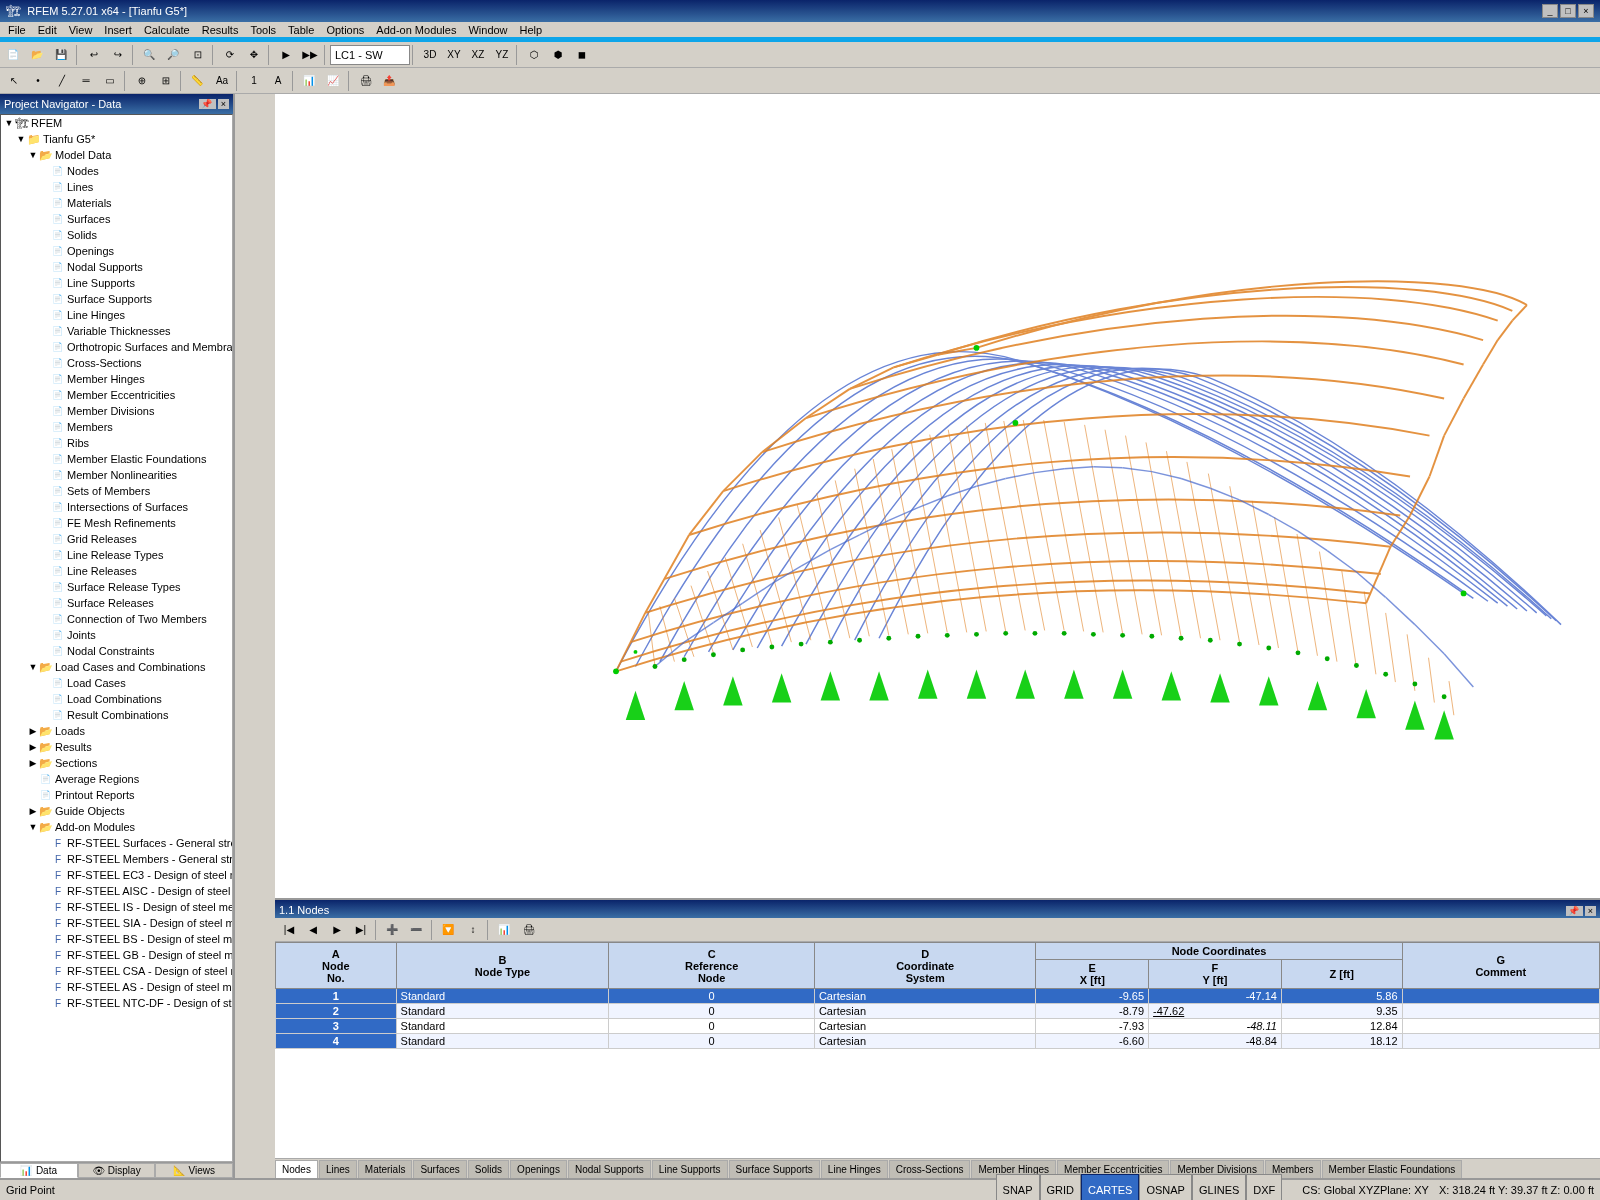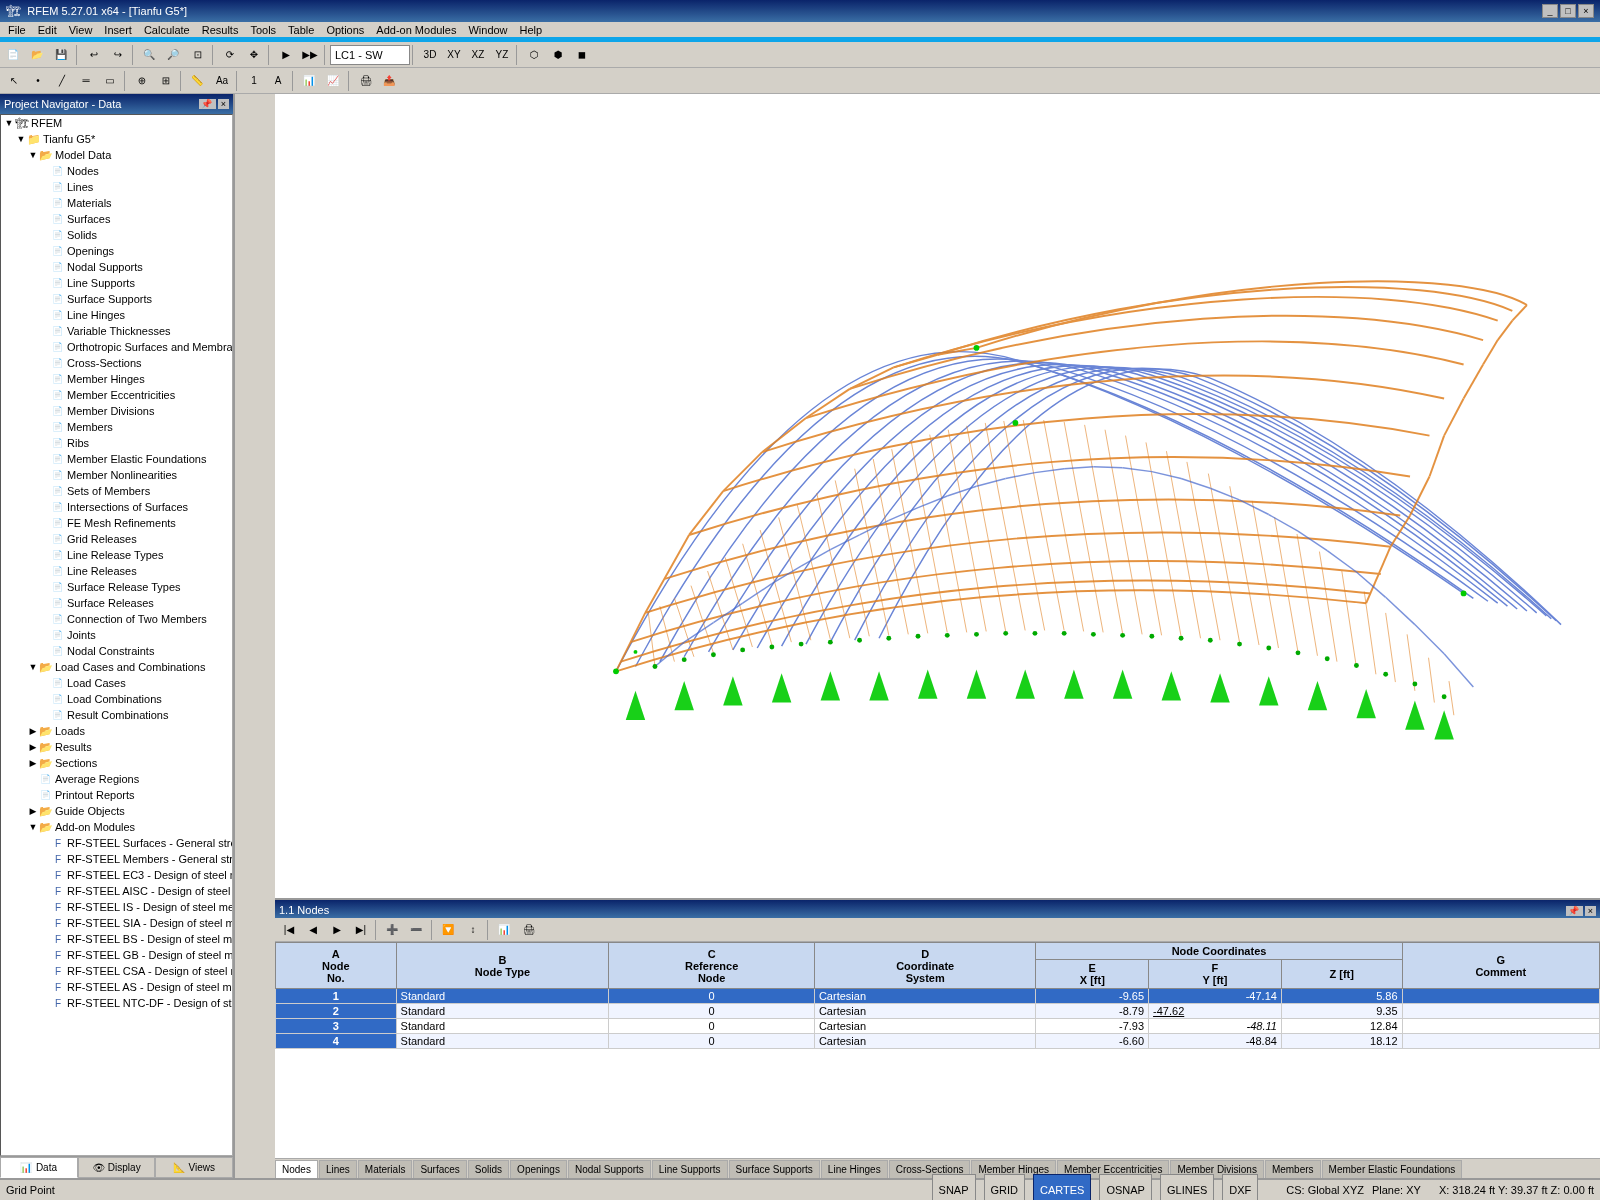--- a/index.html
+++ b/index.html
@@ -29,21 +29,21 @@
     #nav-header { height: 20px; background: linear-gradient(to bottom, #0a246a, #3a6ea5); color: white; font-size: 11px; padding: 2px 4px; display: flex; align-items: center; justify-content: space-between; }
     #nav-tree { flex: 1; overflow-y: auto; background: white; border: 1px inset #aaa; font-size: 11px; }
     .tree-item { display: flex; align-items: center; padding: 1px 2px; cursor: pointer; white-space: nowrap; }
     .tree-indent { display: inline-block; width: 12px; flex-shrink: 0; }
     .tree-expand { width: 12px; height: 12px; display: inline-flex; align-items: center; justify-content: center; font-size: 9px; flex-shrink: 0; }
     .tree-icon { width: 14px; height: 14px; display: inline-flex; align-items: center; justify-content: center; margin-right: 2px; flex-shrink: 0; }
     .folder-icon { color: #f0c040; font-size: 11px; }
     .item-icon { color: #6060a0; font-size: 9px; }
 
     
-    #left-tabs { height: 22px; display: flex; border-top: 1px solid #999; background: #d4d0c8; }
+    #left-tabs { height: 16px; display: flex; border-top: 1px solid #999; background: #d4d0c8; }
     .left-tab { flex: 1; display: flex; align-items: center; justify-content: center; font-size: 10px; cursor: pointer; border: 1px solid #aaa; }
     .left-tab.active { background: white; border-bottom: 1px solid white; }
 
     
     #right-area { flex: 1; display: flex; flex-direction: column; overflow: hidden; }
 
     
     #viewport { flex: 1; background: white; position: relative; overflow: hidden; min-height: 400px; }
 
     
@@ -57,21 +57,21 @@
     table td { border: 1px solid #ccc; padding: 1px 4px; white-space: nowrap; }
     table tr:nth-child(even) { background: #f0f4ff; }
     table tr.selected td { background: #316ac5; color: white; }
 
     
     #bottom-tabs { height: 20px; background: #d4d0c8; display: flex; align-items: flex-end; border-top: 1px solid #aaa; overflow-x: auto; }
     .btab { padding: 1px 6px; font-size: 10px; border: 1px solid #aaa; border-bottom: none; background: #c0bdb5; cursor: pointer; white-space: nowrap; margin-right: 1px; height: 18px; display: flex; align-items: center; }
     .btab.active { background: white; }
 
     
-    #status-bar { height: 22px; background: #d4d0c8; border-top: 2px solid #999; display: flex; align-items: center; padding: 0 6px; gap: 8px; font-size: 11px; }
+    #status-bar { height: 22px; background: #d4d0c8; border-top: 2px solid #999; display: flex; align-items: center; padding: 0 6px; font-size: 11px; }
     .status-btn { padding: 1px 6px; border: 1px solid #888; background: #d4d0c8; font-size: 11px; cursor: pointer; height: 32px; display: flex; align-items: center; }
     .status-btn.active { background: #316ac5; color: white; border-color: #0a246a; }
 
     
     ::-webkit-scrollbar { width: 12px; height: 12px; }
     ::-webkit-scrollbar-track { background: #d4d0c8; }
     ::-webkit-scrollbar-thumb { background: #aaa; border: 1px solid #999; }
 
     
     #structure-svg { position: absolute; top: 0; left: 0; width: 100%; height: 100%; }

